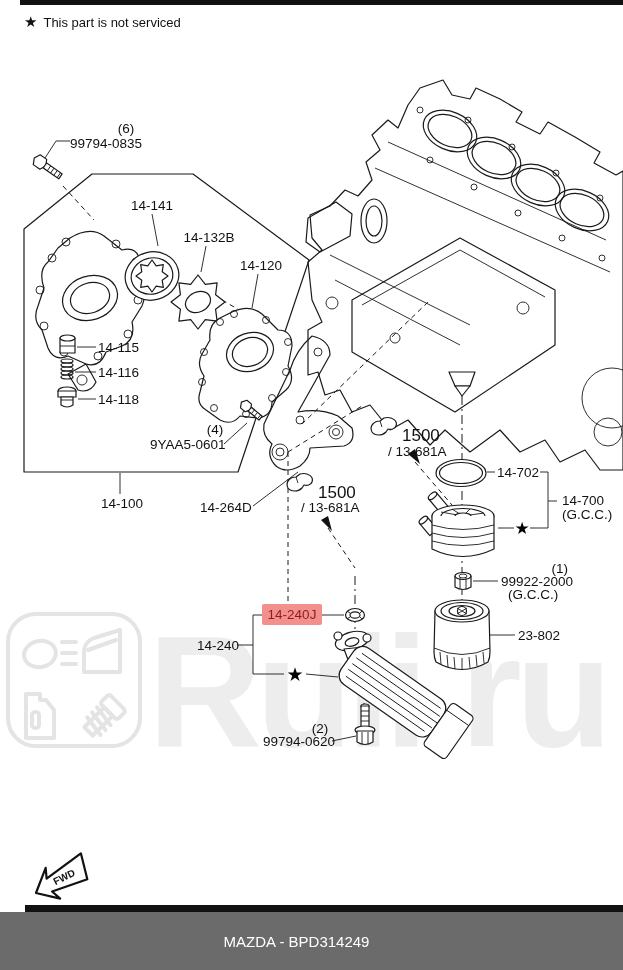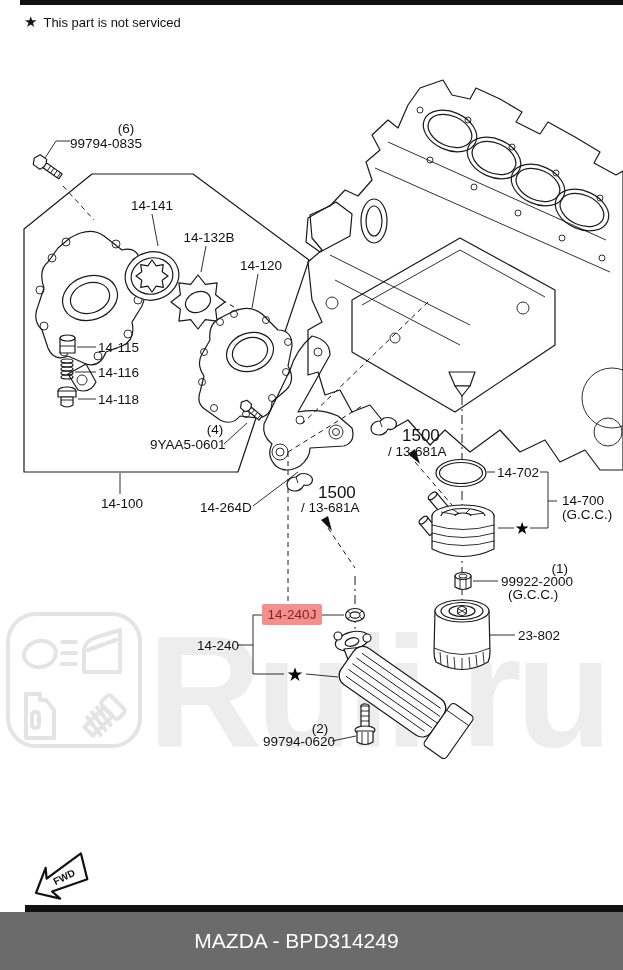--- a/index.html
+++ b/index.html
@@ -19,21 +19,21 @@
   .lbl{font-family:"Liberation Sans",sans-serif;font-size:13.5px;fill:#111;}
   .lbl-big{font-family:"Liberation Sans",sans-serif;font-size:17px;fill:#111;}
   .star{font-size:17px;fill:#000;}
   .wmln{stroke:#e4e4e4;stroke-width:4;fill:none;stroke-linejoin:round;stroke-linecap:round;}
   
   #topbar{position:absolute;left:20px;top:0;width:603px;height:5px;background:#111;z-index:2;}
   #note{position:absolute;left:24px;top:13px;z-index:2;font-size:13px;color:#111;}
   #note .nstar{font-size:15px;margin-right:6px;}
   #botbar{position:absolute;left:25px;top:905px;width:598px;height:7px;background:#111;z-index:2;}
   #footer{position:absolute;left:0;top:912px;width:623px;height:58px;background:#6b6b6b;z-index:2;
-          color:#fff;font-size:21px;display:flex;align-items:center;justify-content:center;}
+          color:#fff;font-size:15px;display:flex;align-items:center;justify-content:center;}
   #footer .gap{display:inline-block;width:30px;}
   .hl-rect{fill:#f2908e;}
   .hl-text{font-family:"Liberation Sans",sans-serif;font-size:13.5px;fill:#8f1d1d;}
 </style>
 </head>
 <body>
 
 <div id="stage">
 
   <div id="wm">

